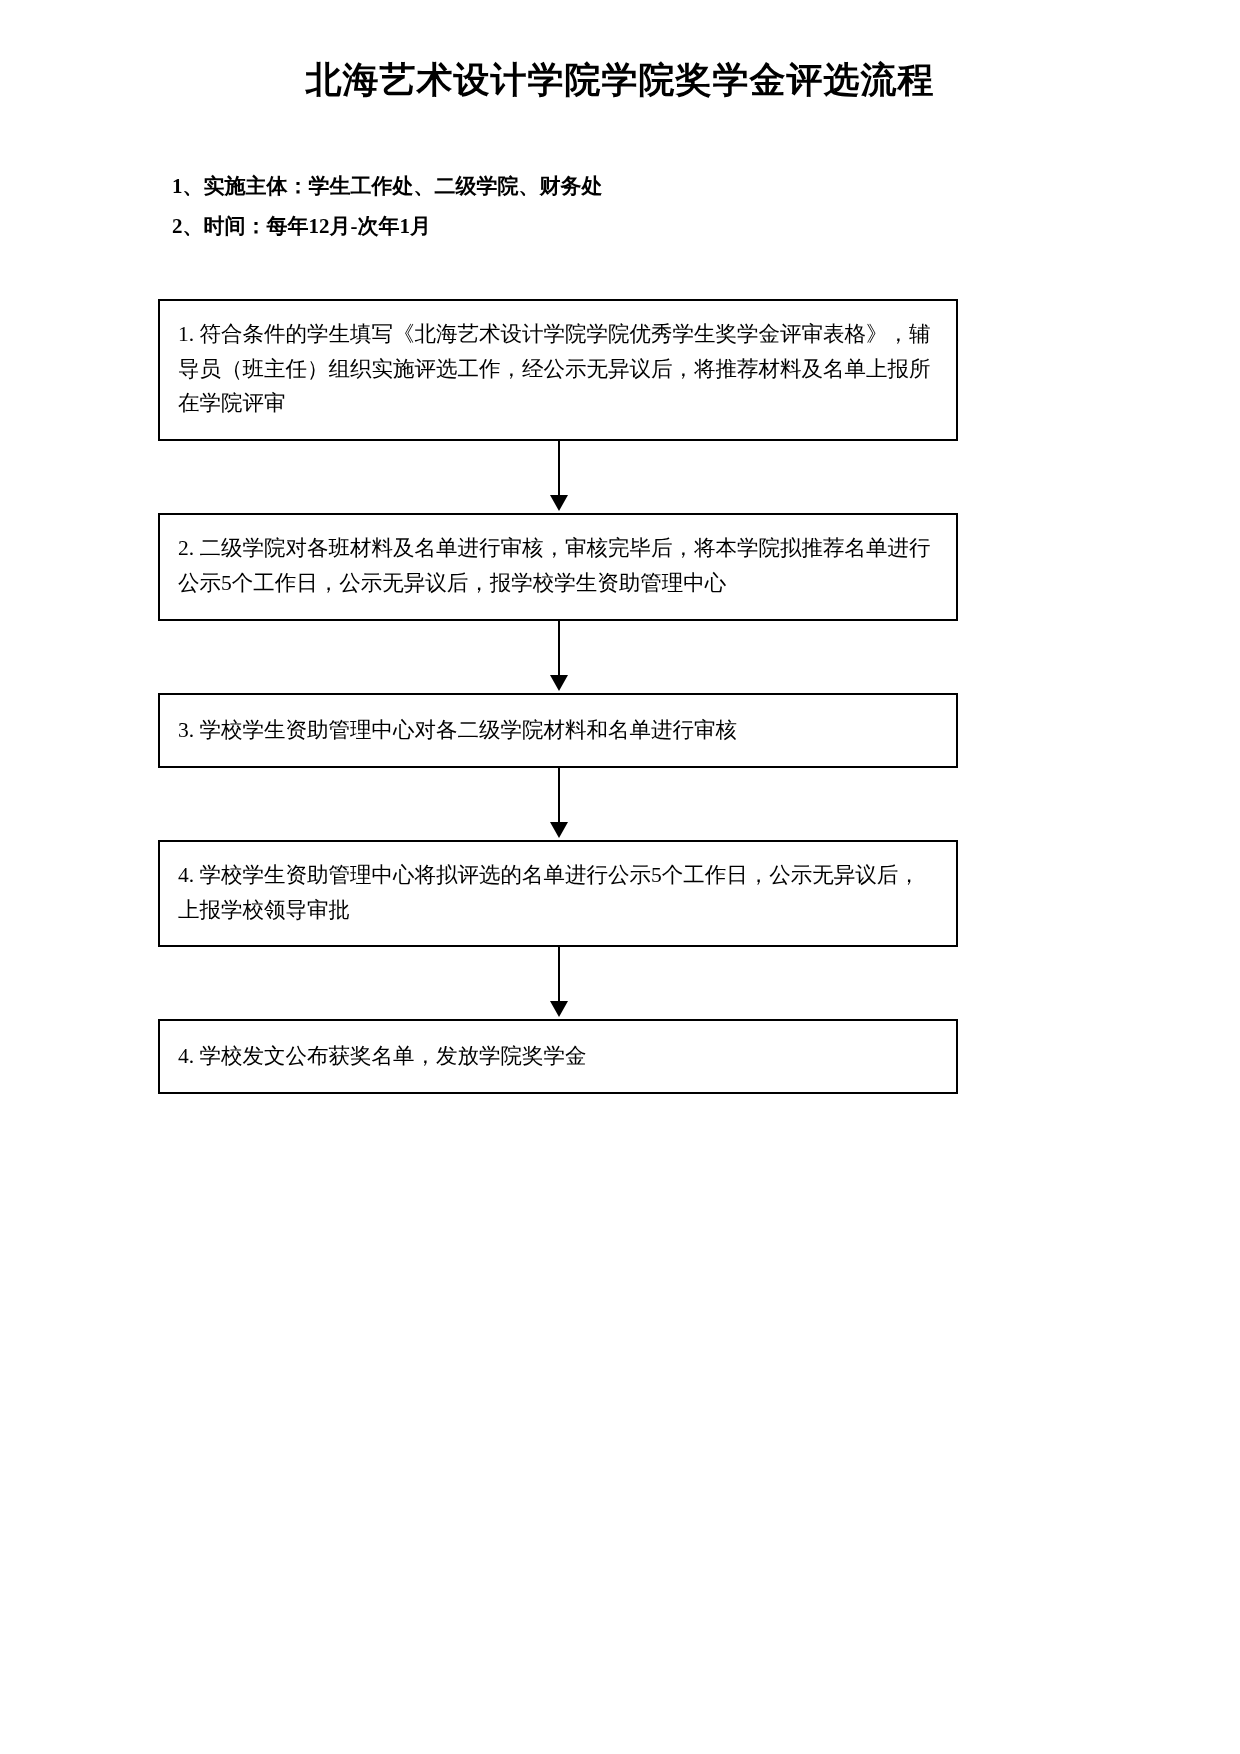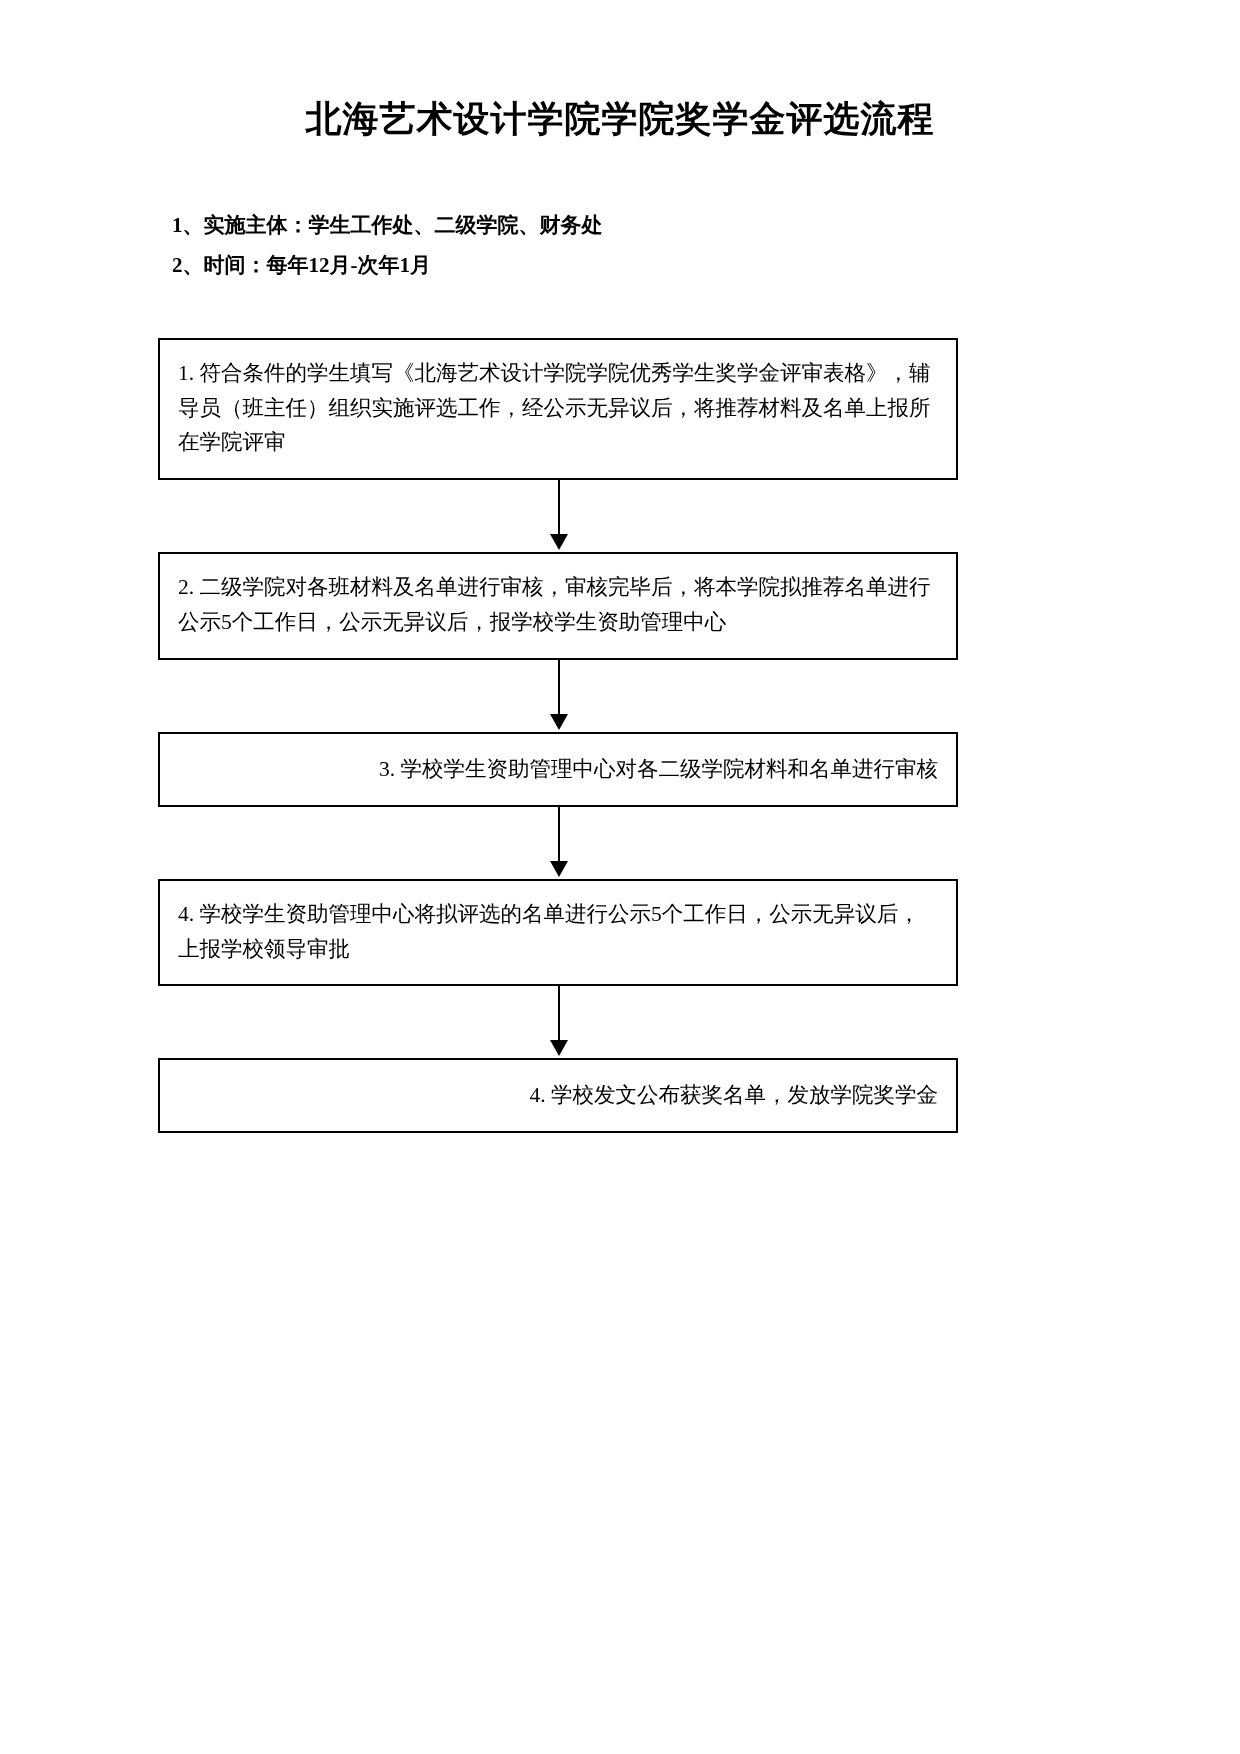--- a/index.html
+++ b/index.html
@@ -20,21 +20,21 @@
     height: 1754px;
     position: relative;
     box-sizing: border-box;
   }
   .title {
     text-align: center;
     font-size: 36px;
     font-weight: bold;
     letter-spacing: 1px;
     margin: 0;
-    padding-top: 95px;
+    padding-top: 56px;
     font-family: "Liberation Sans", sans-serif;
   }
   .meta {
     margin-top: 62px;
     padding-left: 172px;
     font-size: 21px;
     line-height: 1.9;
     font-weight: bold;
     font-family: Liberation Serif, serif;
   }
@@ -52,21 +52,21 @@
     box-sizing: border-box;
     width: 800px;
     padding: 16px 18px 18px 18px;
     font-family: "Liberation Serif", serif;
     font-size: 21.5px;
     line-height: 1.62;
     color: #000;
     background: #fff;
   }
   .node.center {
-    text-align: right;
+    text-align: left;
     padding-top: 18px;
     padding-bottom: 18px;
   }
   .connector {
     width: 800px;
     height: 72px;
     position: relative;
   }
   .connector .line {
     position: absolute;

